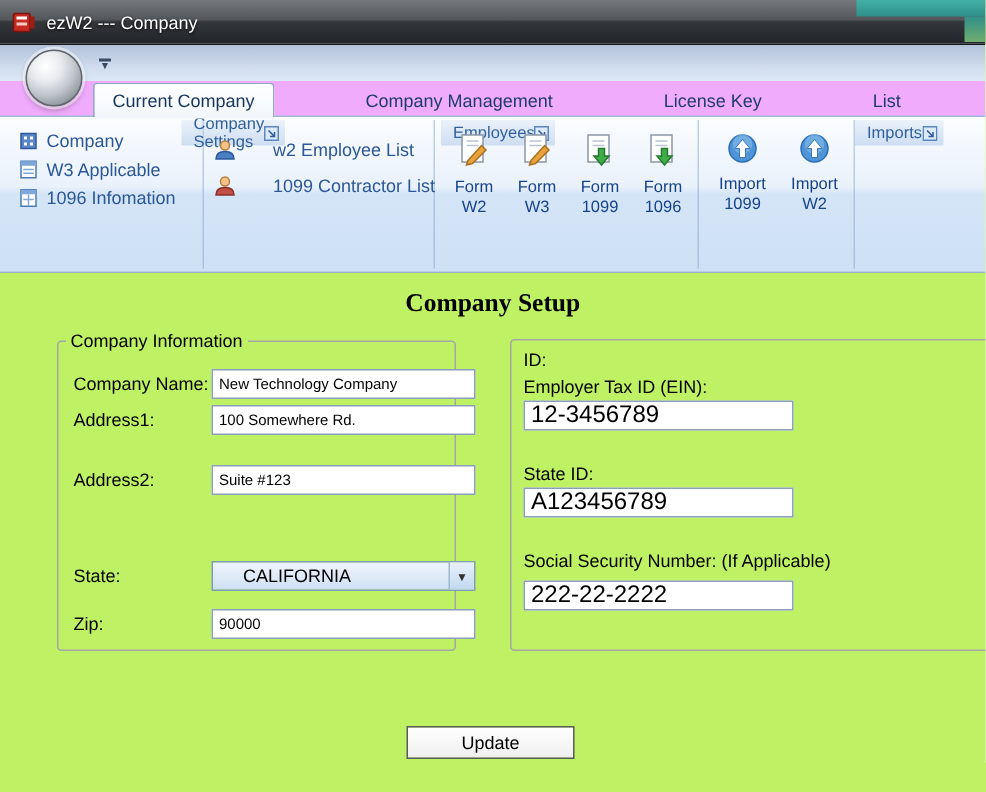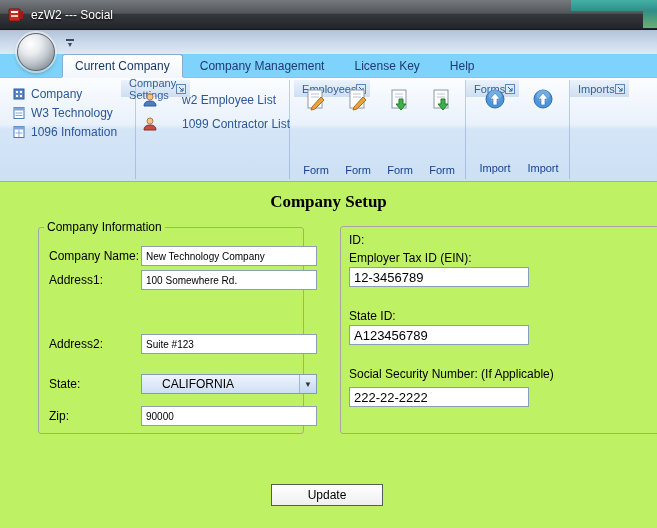--- a/index.html
+++ b/index.html
@@ -45,22 +45,22 @@
     position:absolute; left:17px; top:33px; width:38px; height:38px; border-radius:50%;
     background:radial-gradient(circle at 35% 28%, #ffffff 0%, #e8ebee 30%, #c0c6cc 55%, #8d949b 80%, #70777e 100%);
     border:1px solid #5f666d;
     box-shadow:0 0 0 2px rgba(255,255,255,.55), 0 2px 4px rgba(0,0,0,.35);
     z-index:20;
   }
 
   
   .tabrow {
     position:absolute; left:0; top:54px; width:657px; height:24px;
-    background:#7dd3fc; border-bottom:1px solid #9ebadd;
-    display:flex; align-items:flex-start; padding-left:62px;
+    background:#f0abfc; border-bottom:1px solid #9ebadd;
+    display:flex; align-items:center; padding-left:62px;gap:44px;
   }
   .tab {
     height:22px; line-height:22px; padding:0 12px; margin-right:4px;
     color:#1e3c6e; white-space:nowrap; cursor:default;
     border:1px solid transparent; border-bottom:none;
     border-radius:3px 3px 0 0; position:relative; z-index:5;
   }
   .tab.active {
     background:linear-gradient(180deg,#ffffff,#f2f7fd);
     border-color:#8eaacc; color:#17365d;
@@ -91,21 +91,21 @@
 
   .small-item { display:flex; align-items:center; gap:5px; height:19px;
     color:#2b5797; cursor:default; white-space:nowrap; }
   .med-item { display:flex; align-items:center; gap:24px; height:24px;
     color:#2b5797; cursor:default; white-space:nowrap; }
 
   .big-row { display:flex; gap:2px; padding-top:2px; }
   .big-btn {
     width:40px; display:flex; flex-direction:column; align-items:center;
     color:#15428b; font-size:11px; line-height:13px; text-align:center;
-    padding-top:2px; cursor:default; border-radius:3px;gap:46px;
+    padding-top:2px; cursor:default; border-radius:3px;
   }
   .big-btn .bicon { margin-bottom:3px; }
   .big-btn.wide { width:46px;text-align:right; }
 
   .launcher { width:10px; height:10px; display:inline-block; }
 
   
   .main { position:absolute; left:0; top:182px; width:657px; height:346px; background:#bef264; }
   .page-title {
     position:absolute; left:0; top:10px; width:657px; text-align:center;
@@ -138,21 +138,21 @@
   .combo .arrowbox {
     width:17px; height:100%; display:flex; align-items:center; justify-content:center;
     border-left:1px solid #9db7d0; font-size:8px; color:#333;
     background:linear-gradient(180deg,#e8f1fb,#c3d8ef);
   }
 
   .rlabel { position:absolute; left:8px; color:#000; white-space:nowrap; }
   .rinput {
     position:absolute; left:8px; width:180px; height:20px;
     border:1px solid #8aa0b8; background:#fff; font-family:"Liberation Sans",sans-serif;
-    font-size:13px; padding:0 4px; color:#000;
+    font-size:16px; padding:0 4px; color:#000;
   }
 
   .update-btn {
     position:absolute; left:271px; top:302px; width:112px; height:22px;
     background:linear-gradient(180deg,#ffffff,#efefef);
     border:1px solid #5a5a5a; font-family:"Liberation Sans",sans-serif;
     font-size:12px; color:#000; cursor:default;
   }
 </style>
 </head>
@@ -163,35 +163,35 @@
 
 <div class="titlebar">
   <span class="app-icon">
     <svg width="16" height="16" viewBox="0 0 16 16">
       <rect x="1" y="2" width="11" height="12" rx="1" fill="#c62b22" stroke="#7a130e"></rect>
       <rect x="12" y="4" width="3" height="8" fill="#9c1d15"></rect>
       <rect x="3" y="4" width="7" height="2" fill="#fff"></rect>
       <rect x="3" y="8" width="7" height="2" fill="#f3c9c6"></rect>
     </svg>
   </span>
-  <span class="title">ezW2 --- Social</span>
+  <span class="title">ezW2 --- Company</span>
 </div>
 
 <div class="frame-strip"></div>
 <div class="orb"></div>
 <div class="qat">
   <span class="bar"></span>
   <span class="chev">▼</span>
 </div>
 
 <div class="tabrow">
   <div class="tab active">Current Company</div>
   <div class="tab">Company Management</div>
   <div class="tab">License Key</div>
-  <div class="tab">Help</div>
+  <div class="tab">List</div>
 </div>
 
 <div class="ribbon">
 
   <div class="rgroup g-company">
     <div class="content">
       <div class="small-item">
         <svg width="14" height="14" viewBox="0 0 14 14">
           <rect x="2" y="2" width="10" height="10" fill="#5b87c7" stroke="#2d5a9e"></rect>
           <rect x="4" y="4" width="2" height="2" fill="#fff"></rect>
@@ -201,21 +201,21 @@
         </svg>
         <span>Company</span>
       </div>
       <div class="small-item">
         <svg width="14" height="14" viewBox="0 0 14 14">
           <rect x="2" y="1.5" width="10" height="11" fill="#fff" stroke="#4a7ab8"></rect>
           <rect x="2" y="1.5" width="10" height="3" fill="#7fa8d8"></rect>
           <line x1="3.5" y1="7" x2="10.5" y2="7" stroke="#7fa8d8"></line>
           <line x1="3.5" y1="9.5" x2="10.5" y2="9.5" stroke="#7fa8d8"></line>
         </svg>
-        <span>W3 Technology</span>
+        <span>W3 Applicable</span>
       </div>
       <div class="small-item">
         <svg width="14" height="14" viewBox="0 0 14 14">
           <rect x="2" y="1.5" width="10" height="11" fill="#fff" stroke="#4a7ab8"></rect>
           <rect x="2" y="1.5" width="10" height="3" fill="#7fa8d8"></rect>
           <line x1="7" y1="4.5" x2="7" y2="12" stroke="#7fa8d8"></line>
           <line x1="3.5" y1="8" x2="10.5" y2="8" stroke="#7fa8d8"></line>
         </svg>
         <span>1096 Infomation</span>
       </div>
@@ -305,29 +305,20 @@
               <line x1="7" y1="6" x2="15" y2="6" stroke="#b9c4d2"></line>
                 <line x1="7" y1="9" x2="15" y2="9" stroke="#b9c4d2"></line>
               <path d="M11 11 L15 11 L15 16 L18 16 L13 22 L8 16 L11 16 Z" fill="#3fae49" stroke="#257a2d"></path>
             </svg>
           </span>
           <span>Form</span>
           <span>1096</span>
         </div>
       </div>
     </div>
-    <div class="footer">
-      <span>Forms</span>
-      <span class="launcher">
-        <svg width="10" height="10" viewBox="0 0 10 10">
-            <rect x="0.5" y="0.5" width="9" height="9" fill="#dce9f7" stroke="#5b87c0"></rect>
-            <path d="M3 3 L7 7 M7 4 L7 7 L4 7" stroke="#2d5a9e" fill="none"></path>
-          </svg>
-      </span>
-    </div>
   </div>
 
   <div class="rgroup g-imports">
     <div class="content">
       <div class="big-row">
         <div class="big-btn wide">
           <span class="bicon">
             <svg width="22" height="22" viewBox="0 0 22 22">
               <circle cx="11" cy="11" r="9" fill="#4e94d6" stroke="#2a6db5"></circle>
               <circle cx="11" cy="8" r="6.5" fill="#8fc1ec" opacity="0.55"></circle>
@@ -369,21 +360,21 @@
     <legend>Company Information</legend>
 
     <div class="frow" style="top:12px;">
       <span class="flabel">Company Name:</span>
       <input class="finput" value="New Technology Company" style="">
     </div>
     <div class="frow" style="top:36px;">
       <span class="flabel">Address1:</span>
       <input class="finput" value="100 Somewhere Rd." style="">
     </div>
-    <div class="frow" style="top:76px;margin-top:24px;">
+    <div class="frow" style="top:76px;">
       <span class="flabel">Address2:</span>
       <input class="finput" value="Suite #123" style="">
     </div>
     <div class="frow" style="top:140px;">
       <span class="flabel">State:</span>
       <div class="combo">
         <span>CALIFORNIA</span>
         <span class="arrowbox">▼</span>
       </div>
     </div>

